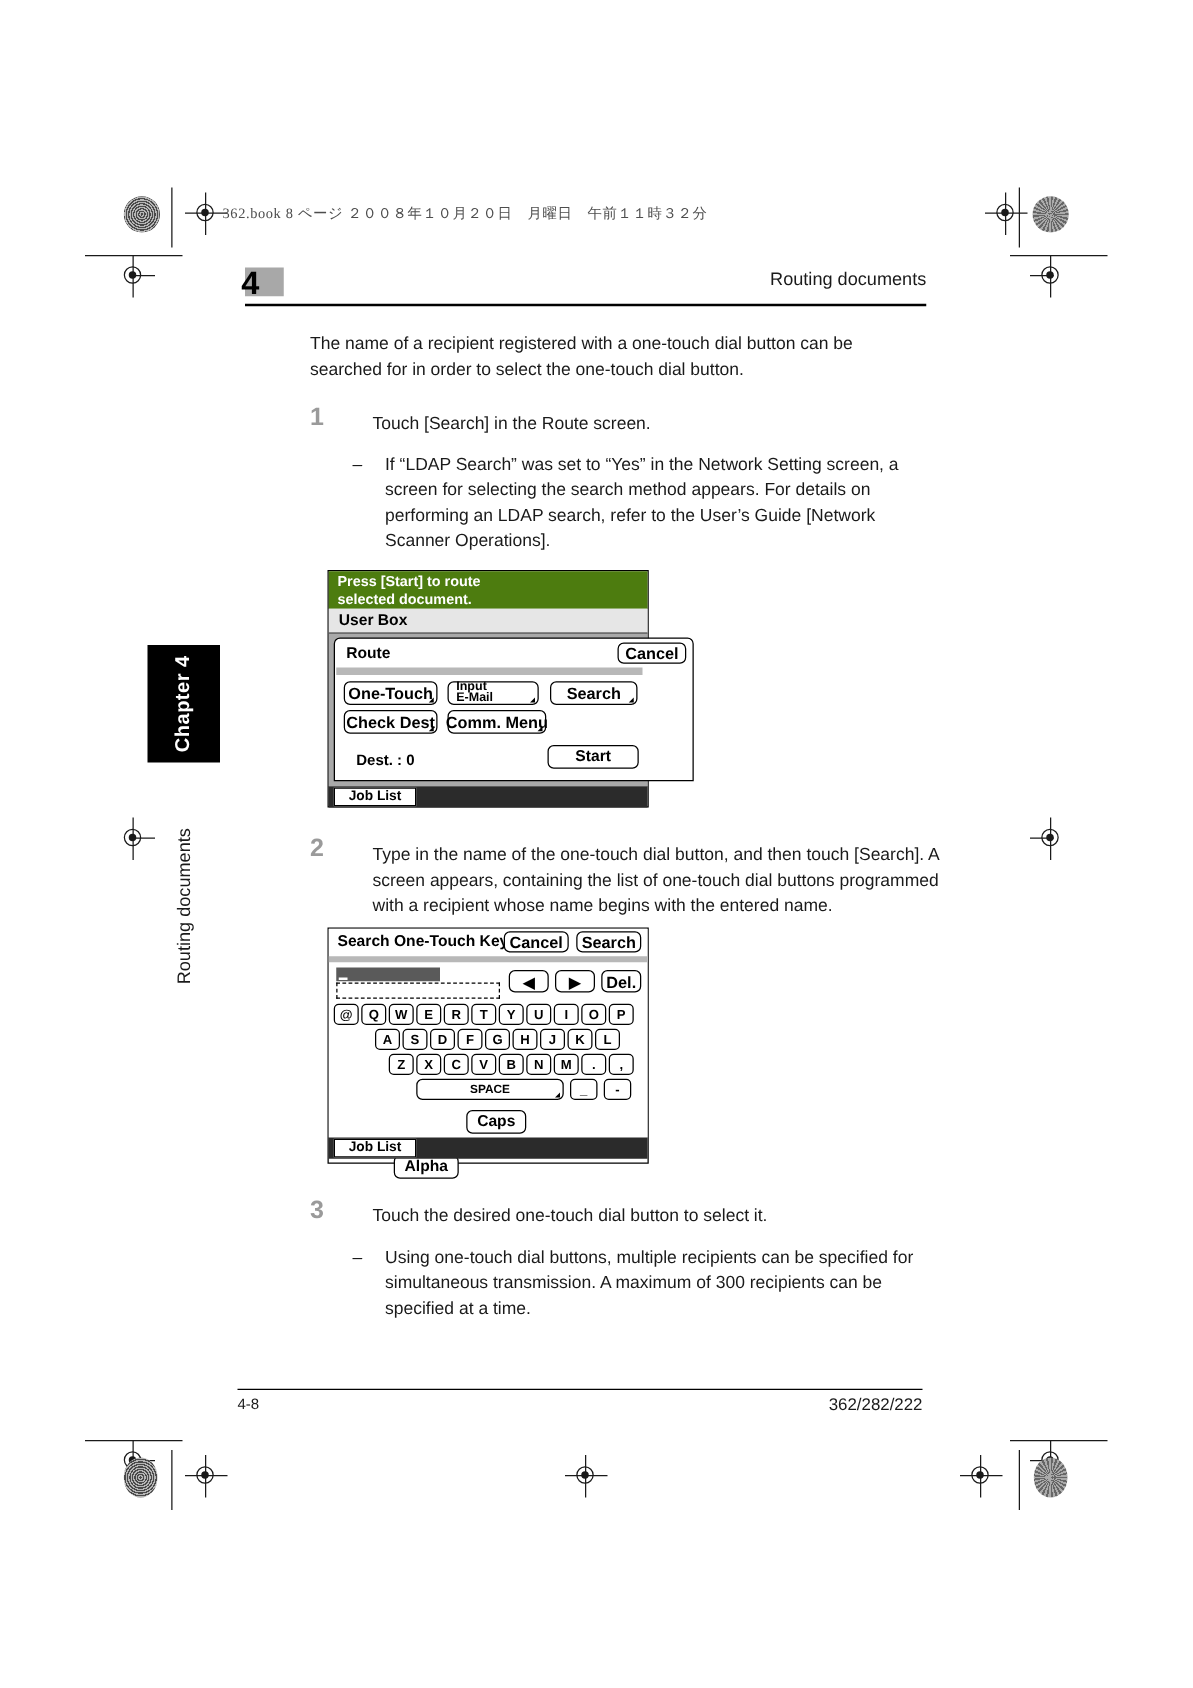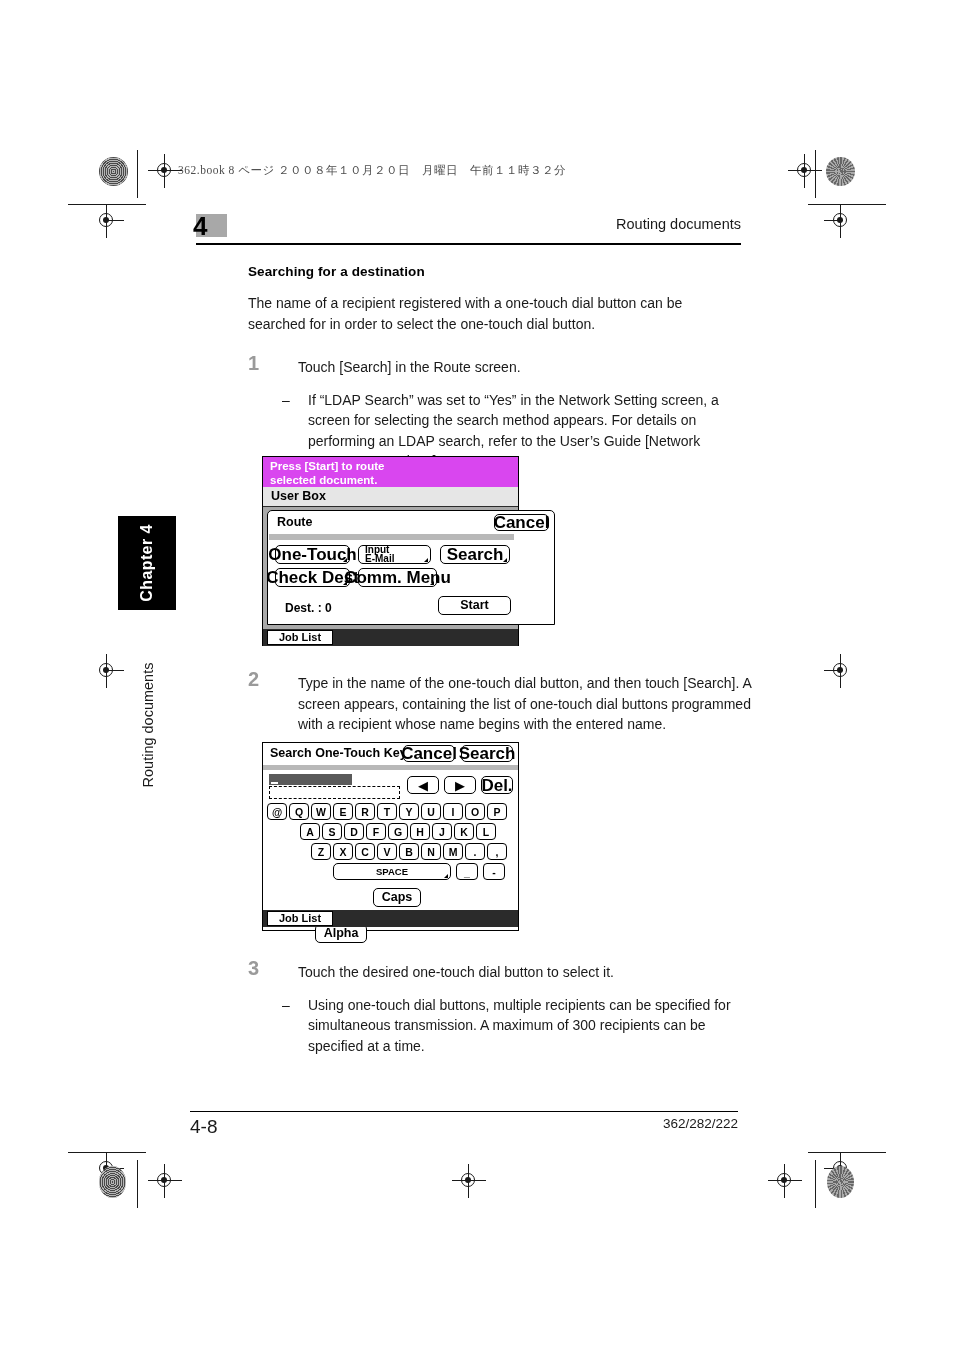--- a/index.html
+++ b/index.html
@@ -230,21 +230,21 @@
 
   
   #route-panel {
     left: 262px;
     top: 456px;
     width: 257px;
     height: 190px;
   }
   #route-panel .msg {
     height: 30px;
-    background: #d946ef;
+    background: #4d7c0f;
     color: #fff;
     font-size: 11.5px;
     font-weight: bold;
     line-height: 14px;
     padding: 2px 0 0 7px;
     box-sizing: border-box;
   }
   #route-panel .userbox {
     height: 20px;
     background: #e6e6e6;
@@ -307,21 +307,21 @@
     line-height: 13px;
   }
 
   
   .btn {
     position: absolute;
     background: #fff;
     border: 1.4px solid #000;
     border-radius: 5px;
     box-sizing: border-box;
-    font-size: 17px;
+    font-size: 13px;
     font-weight: bold;
     color: #000;
     text-align: center;
     white-space: nowrap;
     display: flex;
     align-items: center;
     justify-content: center;
     line-height: 11px;
   }
   
@@ -437,21 +437,21 @@
     left: 190px;
     top: 1111px;
     width: 548px;
     height: 1.4px;
     background: #000;
   }
   .foot-left {
     position: absolute;
     left: 190px;
     top: 1116px;
-    font-size: 19px;
+    font-size: 12px;
     color: #1a1a1a;
   }
   .foot-right {
     position: absolute;
     left: 738px;
     top: 1116px;
     transform: translateX(-100%);
     font-size: 13.5px;
     color: #1a1a1a;
     white-space: nowrap;
@@ -552,21 +552,20 @@
 </div>
 
 <div class="side-tab">
   <span>Chapter 4</span>
 </div>
 <div class="side-vert-label">
   <span>Routing documents</span>
 </div>
 
 <div class="content">
-  <h2 class="sec-title">Searching for a destination</h2>
   <p class="intro">The name of a recipient registered with a one-touch dial button can be searched for in order to select the one-touch dial button.</p>
 
   <div class="step">
     <div class="step-num">1</div>
     <div class="step-body">Touch [Search] in the Route screen.</div>
     <div class="sub">
       <span class="dash">–</span>
       <span class="sub-text">If “LDAP Search” was set to “Yes” in the Network Setting screen, a screen for selecting the search method appears. For details on performing an LDAP search, refer to the User’s Guide [Network Scanner Operations].</span>
     </div>
   </div>

